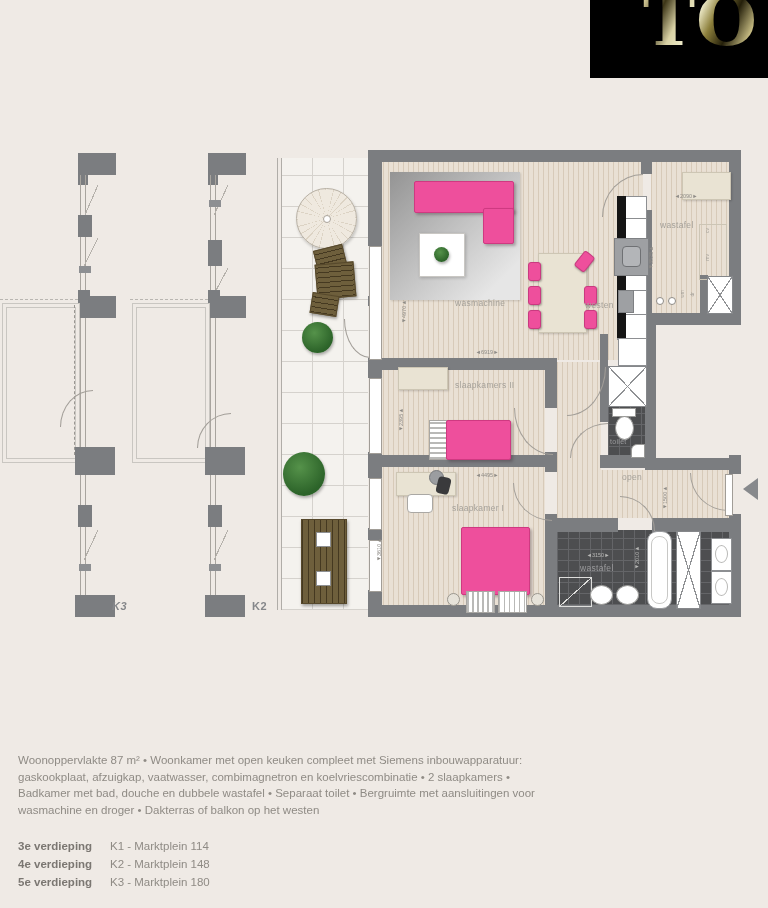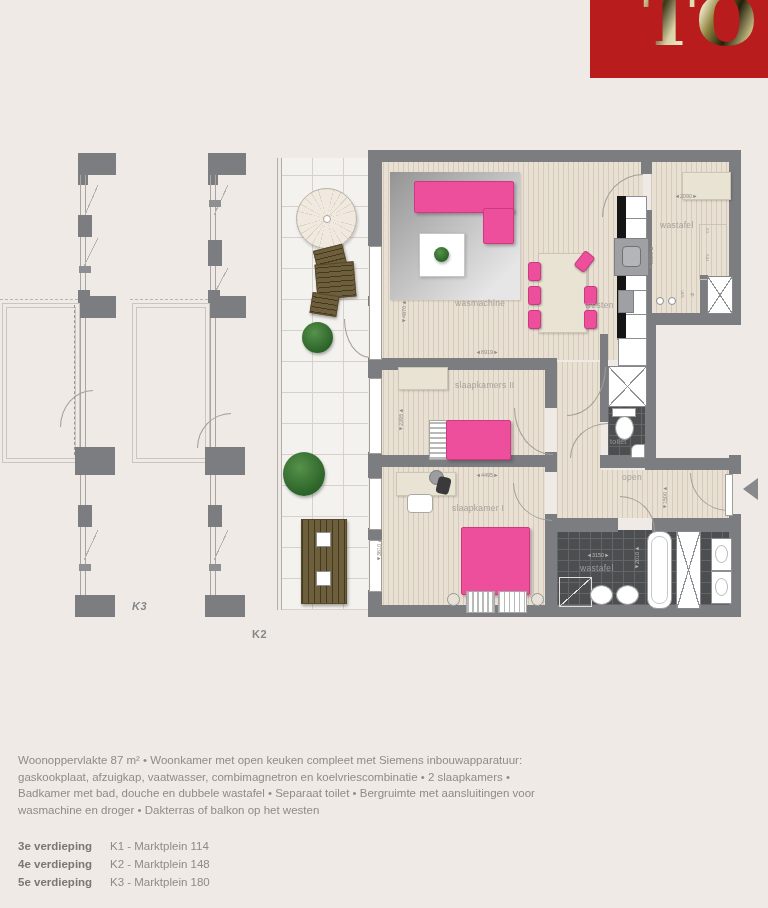--- a/index.html
+++ b/index.html
@@ -40,21 +40,21 @@
   .klabel{position:absolute;font-size:11px;font-weight:bold;color:#85878a;letter-spacing:.5px;}
   .woodfurn{position:absolute;background-color:#6e5f3c;border:1px solid #57492c;
         background-image:repeating-linear-gradient(0deg,rgba(35,25,10,.55) 0 1px,transparent 1px 5px);box-shadow:1px 2px 3px rgba(0,0,0,.35);}
   .woodfurn.vert{background-image:repeating-linear-gradient(90deg,rgba(35,25,10,.55) 0 1px,transparent 1px 6px);}
   .bush{position:absolute;border-radius:50%;background:radial-gradient(circle at 40% 35%,#55924a,#2c6329 70%);
         box-shadow:1px 2px 3px rgba(0,0,0,.3);}
   .chair{position:absolute;width:11px;height:17px;background:#ee4f9c;border:1px solid #c93a80;border-radius:3px;
         box-shadow:1px 1px 2px rgba(0,0,0,.3);}
   .stripes{background-image:repeating-linear-gradient(90deg,#b9b9b7 0 1.5px,#ffffff 1.5px 5px);}
   .hstripes{background-image:repeating-linear-gradient(0deg,#b9b9b7 0 1.5px,#ffffff 1.5px 5px);}
-  .logo{position:absolute;left:590px;top:0;width:178px;height:78px;background:#b91c1c;
+  .logo{position:absolute;left:590px;top:0;width:178px;height:78px;background:#000000;
         display:flex;justify-content:flex-end;align-items:flex-start;overflow:hidden;}
   .logo span{font-family:"DejaVu Serif","Liberation Serif",serif;font-weight:bold;font-size:70px;line-height:1;
         margin:-14px 10px 0 0;letter-spacing:1px;
         background:linear-gradient(115deg,#cdc391 6%,#3c3517 20%,#d9d2a5 34%,#efeccb 46%,#8d803c 58%,#241f0a 72%,#cabf85 88%);
         -webkit-background-clip:text;background-clip:text;color:transparent;}
   .entryarrow{position:absolute;width:0;height:0;border-top:11px solid transparent;
         border-bottom:11px solid transparent;border-right:15px solid #87898c;}
   .desc{position:absolute;left:18px;top:752px;width:545px;font-size:11.5px;line-height:16.5px;color:#8f8b85;}
   .floorrow{position:absolute;left:18px;font-size:11.5px;color:#8f8b85;}
   .floorrow b{display:inline-block;width:92px;color:#7b7772;}
@@ -84,42 +84,42 @@
     <div class="wall" style="left:90px;top:296px;width:26px;height:22px;"></div>
     <div class="tbox" style="left:2px;top:303px;width:76px;height:158px;"></div>
     <div class="abs" style="left:74px;top:305px;width:2px;height:150px;border-left:1px dashed #9a9792;"></div>
     <div class="abs" style="left:0px;top:299px;width:78px;height:2px;border-top:1px dashed #b9b6b1;"></div>
     <div class="arc tl" style="left:60px;top:390px;width:32px;height:36px;"></div>
     <div class="wall" style="left:75px;top:447px;width:40px;height:28px;"></div>
     <div class="wall" style="left:78px;top:505px;width:14px;height:22px;"></div>
     <div class="flag" style="left:84px;top:530px;width:14px;height:30px;"></div>
     <div class="wall" style="left:79px;top:564px;width:12px;height:7px;background:#8d8f92;"></div>
     <div class="wall" style="left:75px;top:595px;width:40px;height:22px;"></div>
-    <div class="klabel" style="left:132px;top:600px;font-style:italic;">K3</div>
+    <div class="klabel" style="left:112px;top:600px;font-style:italic;">K3</div>
   </div>
 
   <div>
     <div class="wall" style="left:208px;top:153px;width:38px;height:22px;"></div>
     <div class="wall" style="left:208px;top:175px;width:10px;height:10px;"></div>
     <div class="wline" style="left:210px;top:175px;height:420px;"></div>
     <div class="flag" style="left:214px;top:185px;width:14px;height:30px;"></div>
     <div class="wall" style="left:209px;top:200px;width:12px;height:7px;background:#8d8f92;"></div>
     <div class="wall" style="left:208px;top:240px;width:14px;height:26px;"></div>
     <div class="flag" style="left:214px;top:268px;width:14px;height:26px;"></div>
     <div class="wall" style="left:208px;top:290px;width:12px;height:28px;"></div>
     <div class="wall" style="left:220px;top:296px;width:26px;height:22px;"></div>
     <div class="tbox" style="left:132px;top:303px;width:76px;height:158px;"></div>
     <div class="abs" style="left:130px;top:299px;width:78px;height:2px;border-top:1px dashed #b9b6b1;"></div>
     <div class="arc tl" style="left:197px;top:413px;width:33px;height:34px;"></div>
     <div class="wall" style="left:205px;top:447px;width:40px;height:28px;"></div>
     <div class="wall" style="left:208px;top:505px;width:14px;height:22px;"></div>
     <div class="flag" style="left:214px;top:530px;width:14px;height:30px;"></div>
     <div class="wall" style="left:209px;top:564px;width:12px;height:7px;background:#8d8f92;"></div>
     <div class="wall" style="left:205px;top:595px;width:40px;height:22px;"></div>
-    <div class="klabel" style="left:252px;top:628px;">K2</div>
+    <div class="klabel" style="left:252px;top:600px;">K2</div>
   </div>
 
   <div class="tiles" style="left:281px;top:158px;width:87px;height:452px;"></div>
   <div class="abs" style="left:277px;top:158px;width:3px;height:452px;border-left:1px solid #b0ada8;border-right:1px solid #b0ada8;"></div>
   <div class="parasol" style="left:296px;top:188px;width:59px;height:59px;"></div>
   <div class="abs" style="left:323px;top:215px;width:6px;height:6px;background:#fff;border:1px solid #a9a299;border-radius:50%;"></div>
   <div class="woodfurn" style="left:315px;top:247px;width:28px;height:19px;transform:rotate(-14deg);"></div>
   <div class="woodfurn" style="left:316px;top:263px;width:37px;height:33px;transform:rotate(-5deg);"></div>
   <div class="woodfurn" style="left:311px;top:294px;width:25px;height:19px;transform:rotate(9deg);"></div>
   <div class="bush" style="left:302px;top:322px;width:31px;height:31px;"></div>

